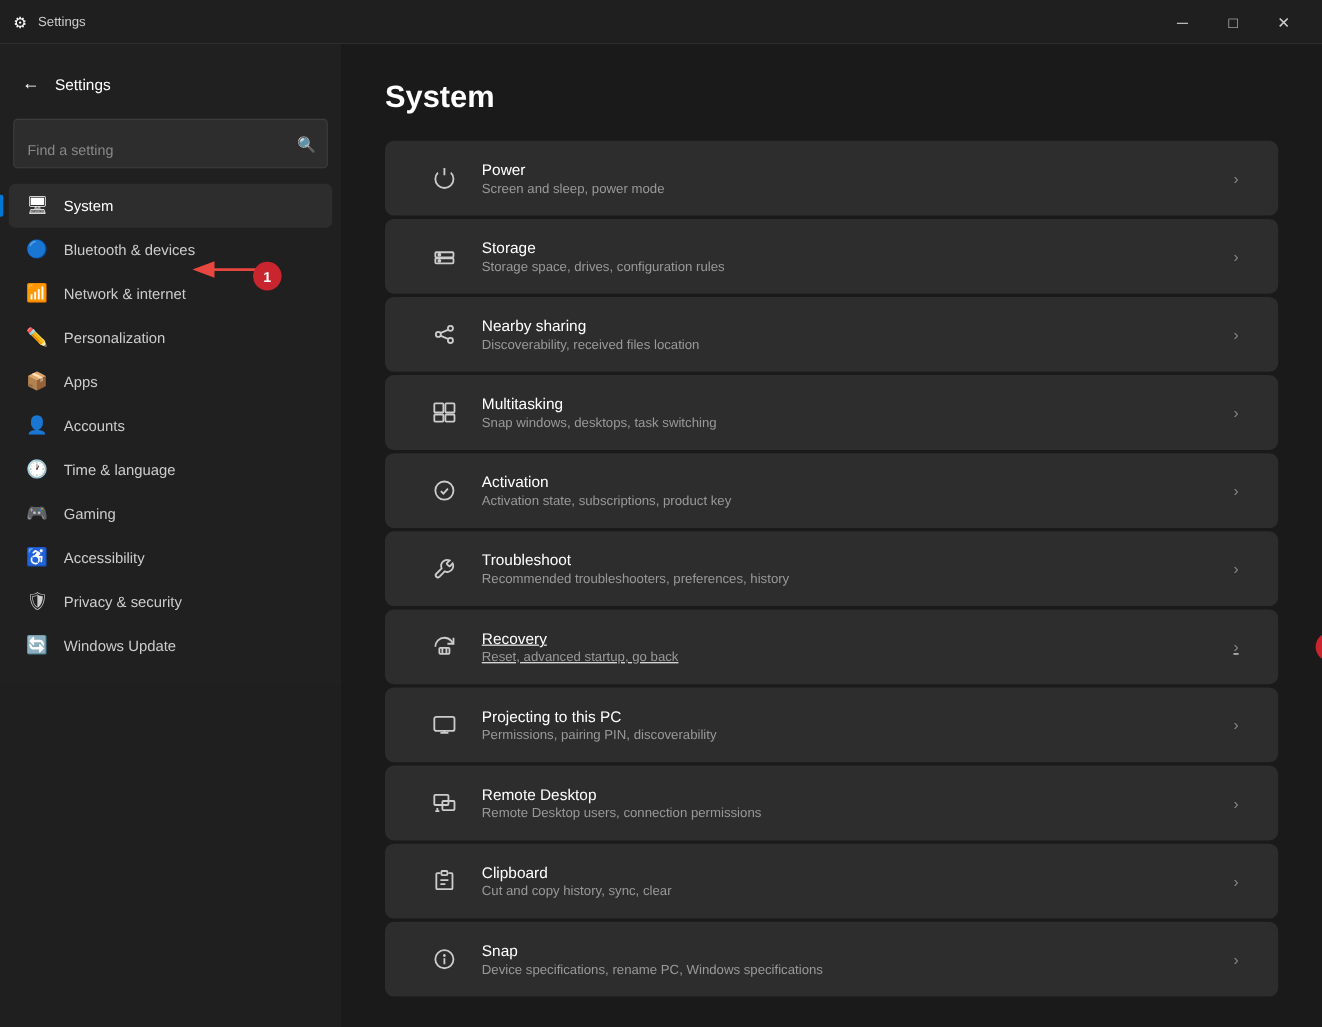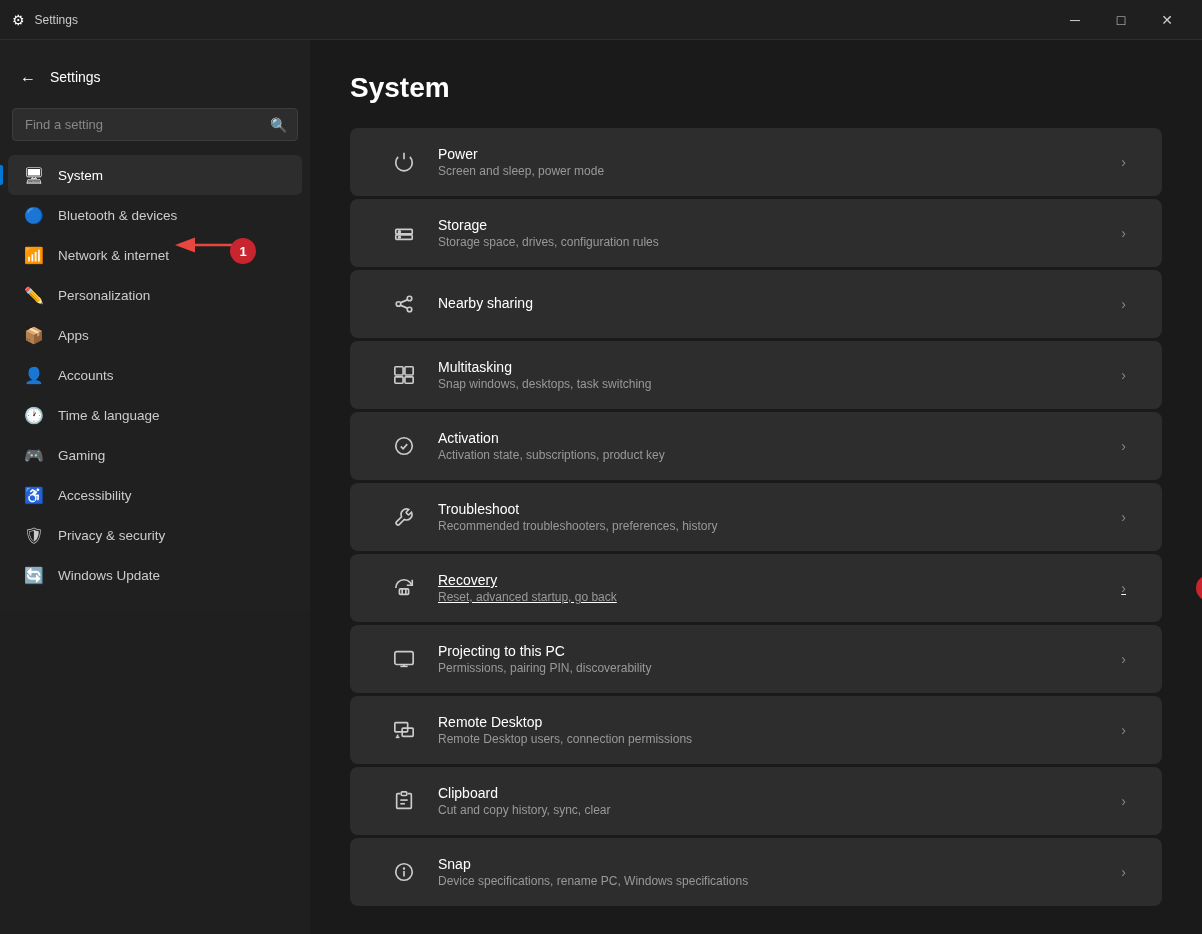--- a/index.html
+++ b/index.html
@@ -83,21 +83,21 @@
       font-size: 14px;
       color: #ffffff;
     }
 
     .search-container {
       margin: 0 12px 12px 12px;
       position: relative;
     }
     .search-input {
       width: 100%;
-      padding: 8px 36px 8px 12px;
+      padding: 20px 36px 8px 12px;
       background: #2d2d2d;
       border: 1px solid #3d3d3d;
       border-radius: 4px;
       color: #a3a3a3;
       font-size: 13px;
       outline: none;
     }
     .search-input::placeholder { color: #888; }
     .search-icon-wrap {
       position: absolute;
@@ -357,20 +357,21 @@
             <svg width="22" height="22" viewBox="0 0 24 24" fill="none" stroke="#cccccc" stroke-width="1.8">
               <circle cx="18" cy="6" r="2.5"></circle>
               <circle cx="6" cy="12" r="2.5"></circle>
               <circle cx="18" cy="18" r="2.5"></circle>
               <line x1="8.5" y1="10.5" x2="15.5" y2="7.5"></line>
               <line x1="8.5" y1="13.5" x2="15.5" y2="16.5"></line>
             </svg>
           </div>
           <div class="settings-item-text">
             <div class="settings-item-title">Nearby sharing</div>
+            <div class="settings-item-desc">Discoverability, received files location</div>
           </div>
           <span class="settings-item-arrow">›</span>
         </div>
 
         <div class="settings-item">
           <div class="settings-item-icon">
             <svg width="22" height="22" viewBox="0 0 24 24" fill="none" stroke="#cccccc" stroke-width="1.8">
               <rect x="2" y="3" width="9" height="9" rx="1"></rect>
               <rect x="13" y="3" width="9" height="9" rx="1"></rect>
               <rect x="2" y="14" width="9" height="7" rx="1"></rect>

